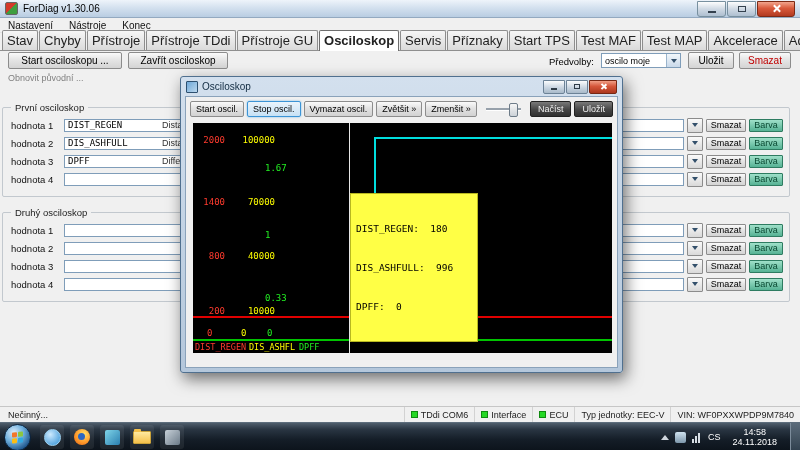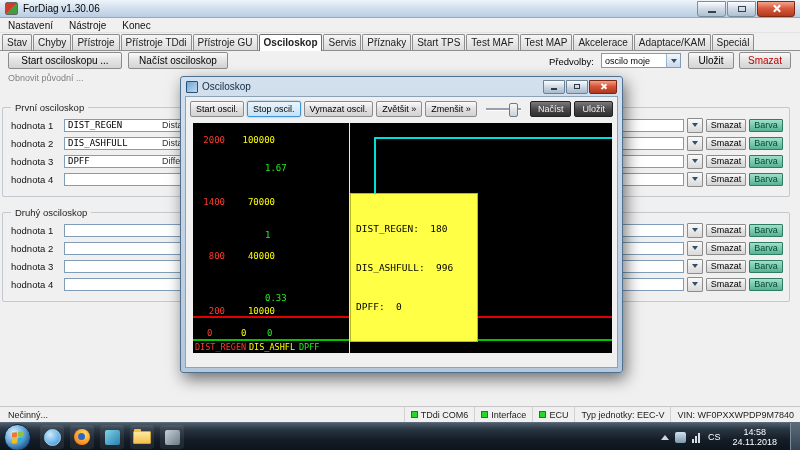--- a/index.html
+++ b/index.html
@@ -20,21 +20,21 @@
   .gl-max{width:8px;height:6px;border:1px solid #34414e;box-sizing:border-box;}
   .gl-x{position:relative;width:9px;height:9px;}
   .gl-x::before,.gl-x::after{content:"";position:absolute;left:4px;top:0;width:2px;height:9px;background:#fff;}
   .gl-x::before{transform:rotate(45deg);} .gl-x::after{transform:rotate(-45deg);}
 
   .menubar{height:14px;background:#f0f0f0;border-bottom:1px solid #e3e3e3;display:flex;align-items:center;
            gap:16px;padding:0 8px;font-size:10px;color:#111;}
   .menubar span{cursor:default;}
 
   .tabbar{display:flex;align-items:flex-end;height:17px;padding:0 2px;border-bottom:1px solid #8f8f8f;
-          background:#f0f0f0;font-size:10px;white-space:nowrap;}
+          background:#f0f0f0;font-size:13px;white-space:nowrap;}
   .tab{padding:2px 4px;border:1px solid #8d8d8d;border-bottom:none;border-radius:2px 2px 0 0;
        background:linear-gradient(#f6f6f6,#dadada);margin-right:1px;color:#222;}
   .tab.active{background:#fff;border-color:#6e6e6e;padding-bottom:3px;margin-bottom:-1px;font-weight:bold;}
 
   .content{position:absolute;left:0;top:49px;right:0;bottom:15px;}
 
   .btn{display:inline-flex;align-items:center;justify-content:center;box-sizing:border-box;
        border:1px solid #8c8c8c;border-radius:2px;background:linear-gradient(#fafafa,#e5e5e5 45%,#d4d4d4);
        font-size:10px;color:#000;padding:0 8px;height:17px;font-family:inherit;}
   .btn.small{height:13px;font-size:9px;padding:0 4px;border-radius:1px;}
@@ -185,21 +185,21 @@
       <span class="tab">Test MAF</span>
       <span class="tab">Test MAP</span>
       <span class="tab">Akcelerace</span>
       <span class="tab">Adaptace/KAM</span>
       <span class="tab">Speciál</span>
     </div>
 
     <div class="content">
 
       <button class="btn" style="position:absolute;left:8px;top:3px;width:114px;">Start osciloskopu ...</button>
-      <button class="btn" style="position:absolute;left:128px;top:3px;width:100px;">Načíst osciloskop</button>
+      <button class="btn" style="position:absolute;left:128px;top:3px;width:100px;">Zavřít osciloskop</button>
       <span class="note">Obnovit původní ...</span>
 
       <span class="presets-label">Předvolby:</span>
       <div class="combo">
         <span class="val">oscilo moje</span>
         <span class="arr">
             <span class="tri-dn"></span>
           </span>
       </div>
       <button class="btn save-top">Uložit</button>

